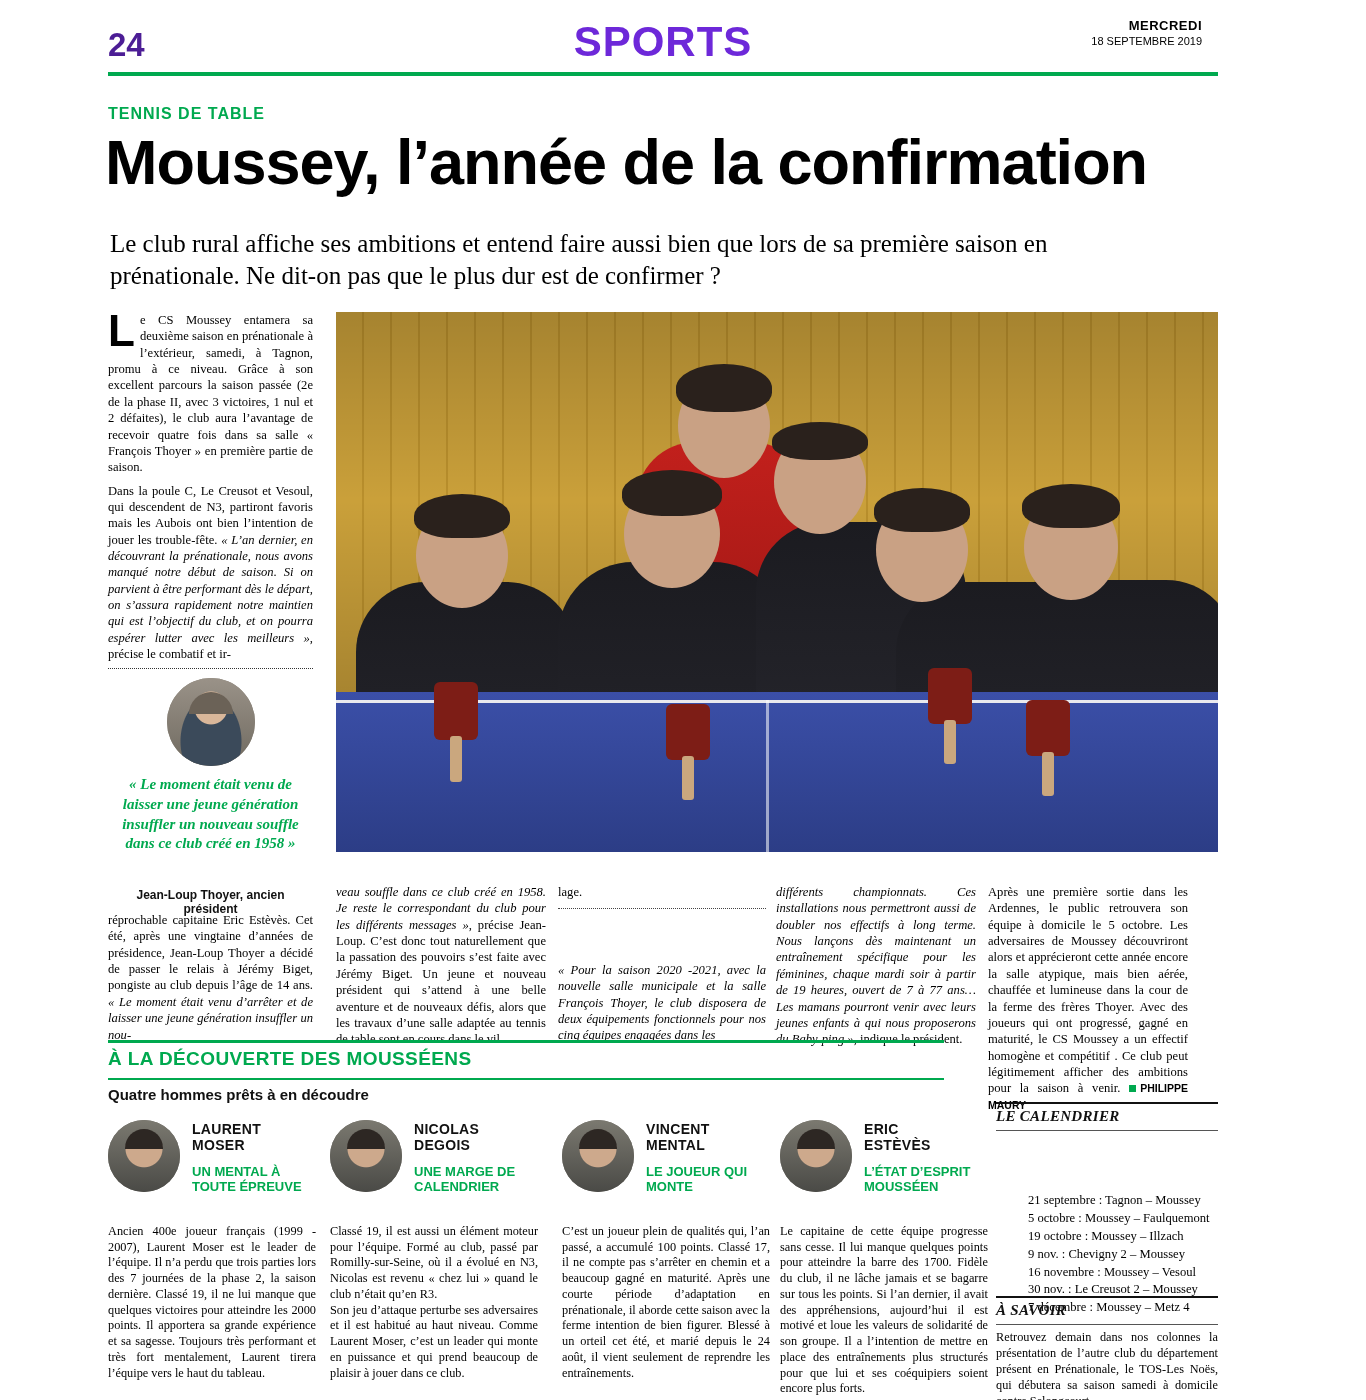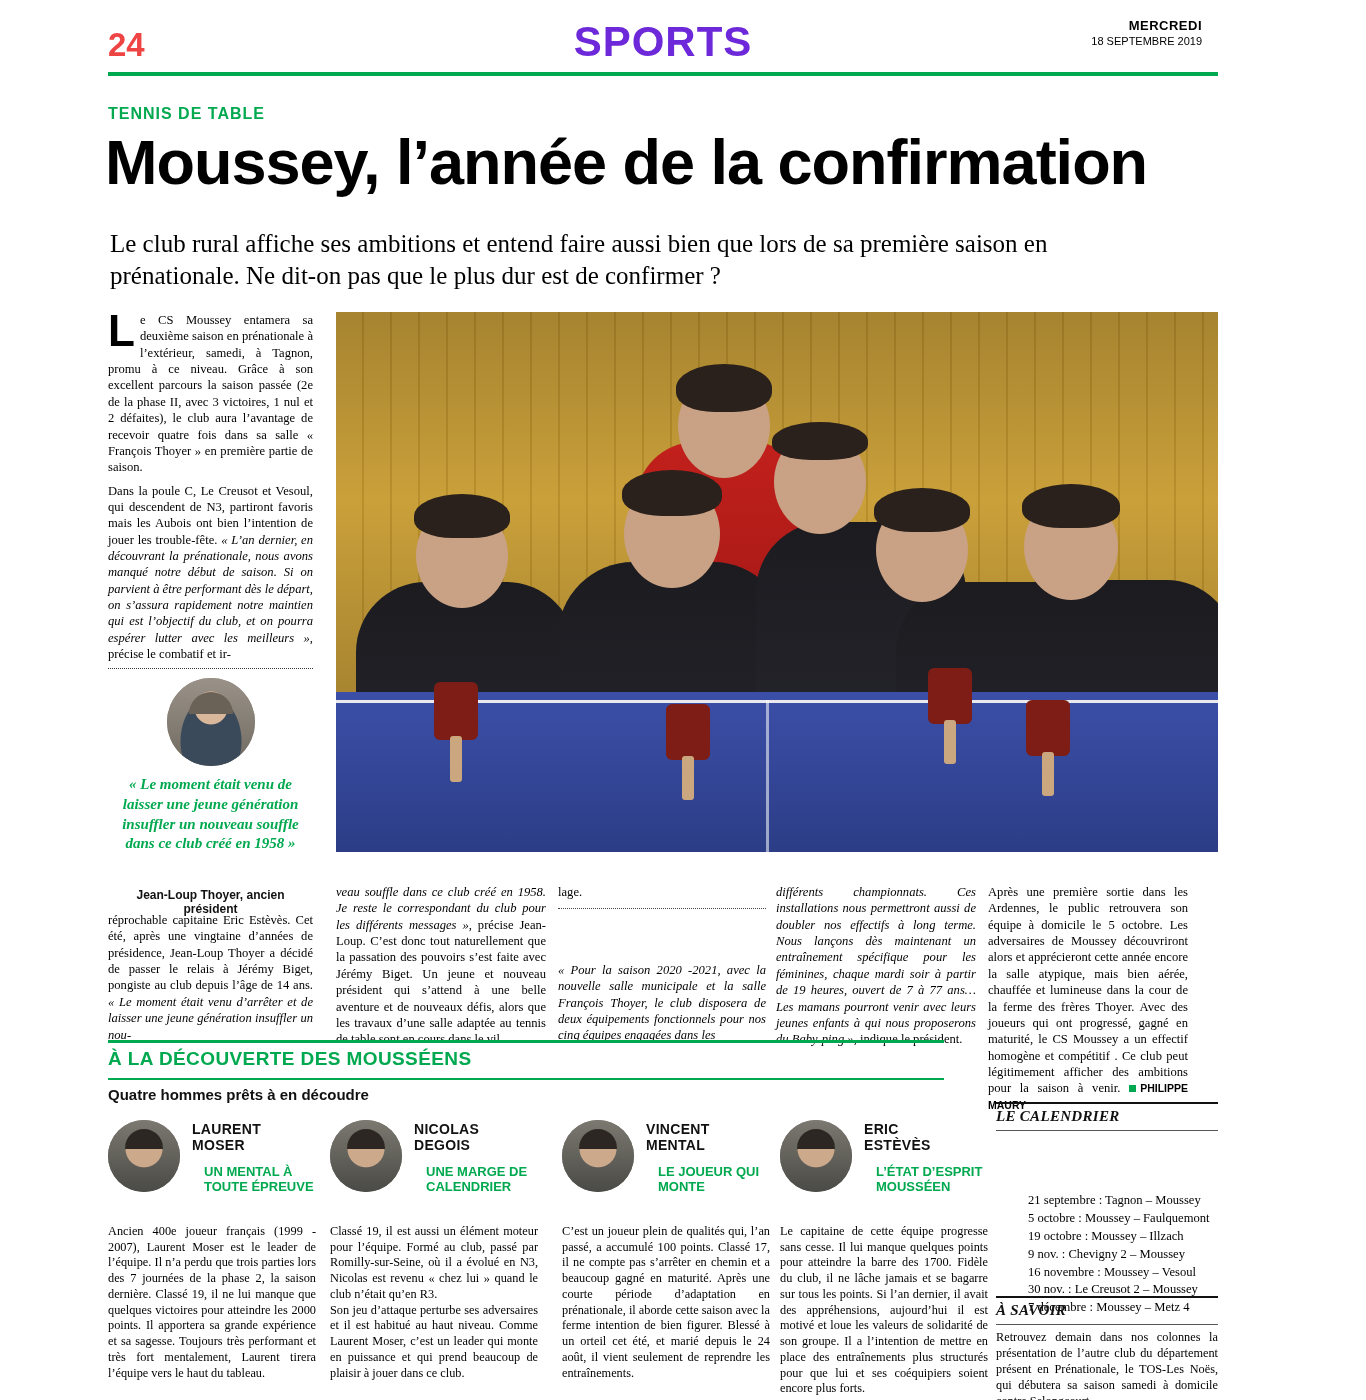--- a/index.html
+++ b/index.html
@@ -5,21 +5,21 @@
   html,body{margin:0;padding:0;}
   body{
     width:1366px;height:1400px;background:#ffffff;
     font-family:"Liberation Serif", serif;color:#000;
     position:relative;overflow:hidden;
   }
   .page{position:absolute;left:0;top:0;width:1366px;height:1400px;}
 
   
   .masthead{position:absolute;left:108px;top:8px;width:1110px;height:62px;}
-  .page-num{position:absolute;left:0;top:18px;font-family:"Liberation Sans",sans-serif;font-weight:bold;font-size:33px;color:#ef4444;}
+  .page-num{position:absolute;left:0;top:18px;font-family:"Liberation Sans",sans-serif;font-weight:bold;font-size:33px;color:#4c1d95;}
   .section-title{position:absolute;left:0;right:0;top:10px;text-align:center;font-family:"Liberation Sans",sans-serif;font-weight:bold;font-size:42px;color:#6d28d9;letter-spacing:1px;}
   .dateblock{position:absolute;right:16px;top:10px;text-align:right;}
   .dateblock .d1{font-family:"Liberation Sans",sans-serif;font-weight:bold;font-size:13px;letter-spacing:.5px;}
   .dateblock .d2{font-family:"Liberation Sans",sans-serif;font-size:11px;margin-top:2px;}
   .rule-green{position:absolute;left:108px;top:72px;width:1110px;height:4px;background:#00A94F;}
 
   .kicker{position:absolute;left:108px;top:105px;font-family:"Liberation Sans",sans-serif;font-weight:bold;font-size:16px;color:#00A94F;letter-spacing:1px;}
   .headline{position:absolute;left:105px;top:130px;width:1115px;font-family:"Liberation Sans",sans-serif;font-weight:bold;font-size:63px;line-height:1.02;letter-spacing:-1px;color:#000;}
   .standfirst{position:absolute;left:110px;top:228px;width:1000px;font-family:"Liberation Serif",serif;font-size:25px;line-height:1.28;color:#000;}
 
@@ -76,21 +76,21 @@
   .quatre{position:absolute;left:108px;top:1086px;font-family:"Liberation Sans",sans-serif;font-weight:bold;font-size:15px;color:#111;}
 
   .person{position:absolute;top:1120px;width:208px;}
   .p1{left:108px;} .p2{left:330px;} .p3{left:562px;} .p4{left:780px;}
   .avatar{position:absolute;left:0;top:0;width:72px;height:72px;border-radius:50%;overflow:hidden;background:#6d6a63;}
   .avatar .f{position:absolute;left:0;top:0;width:72px;height:72px;
     background:radial-gradient(circle at 50% 40%,#cda98c 0 18px,rgba(0,0,0,0) 19px),
                linear-gradient(#7b7970,#4a4a46);}
   .avatar .hr{position:absolute;left:17px;top:9px;width:38px;height:20px;border-radius:19px 19px 0 0;background:#2d2723;}
   .pname{position:absolute;left:84px;top:2px;width:124px;font-family:"Liberation Sans",sans-serif;font-weight:bold;font-size:14px;line-height:1.12;color:#111;letter-spacing:.3px;}
-  .ptitle{position:absolute;left:84px;top:44px;width:126px;font-family:"Liberation Sans",sans-serif;font-weight:bold;font-size:13px;line-height:1.18;color:#00A94F;margin-left:12px;}
+  .ptitle{position:absolute;left:84px;top:44px;width:126px;font-family:"Liberation Sans",sans-serif;font-weight:bold;font-size:13px;line-height:1.18;color:#00A94F;}
   .ptext{position:absolute;left:0;top:104px;width:208px;font-size:12.3px;line-height:1.28;text-align:justify;}
   .rail-rule{position:absolute;left:996px;width:222px;height:2px;background:#111;}
   .rail-title{position:absolute;left:996px;font-family:"Liberation Serif",serif;font-style:italic;font-weight:bold;font-size:15px;color:#111;letter-spacing:.3px;}
   .rail-list{position:absolute;left:996px;width:222px;font-size:12.6px;line-height:1.42;}
   .rail-body{position:absolute;left:996px;width:222px;font-size:12.3px;line-height:1.3;text-align:justify;}
   .sig{font-family:"Liberation Sans",sans-serif;font-weight:bold;font-size:10.5px;}
   .sq{display:inline-block;width:7px;height:7px;background:#00A94F;margin-right:4px;}
 </style>
 </head>
 <body>

